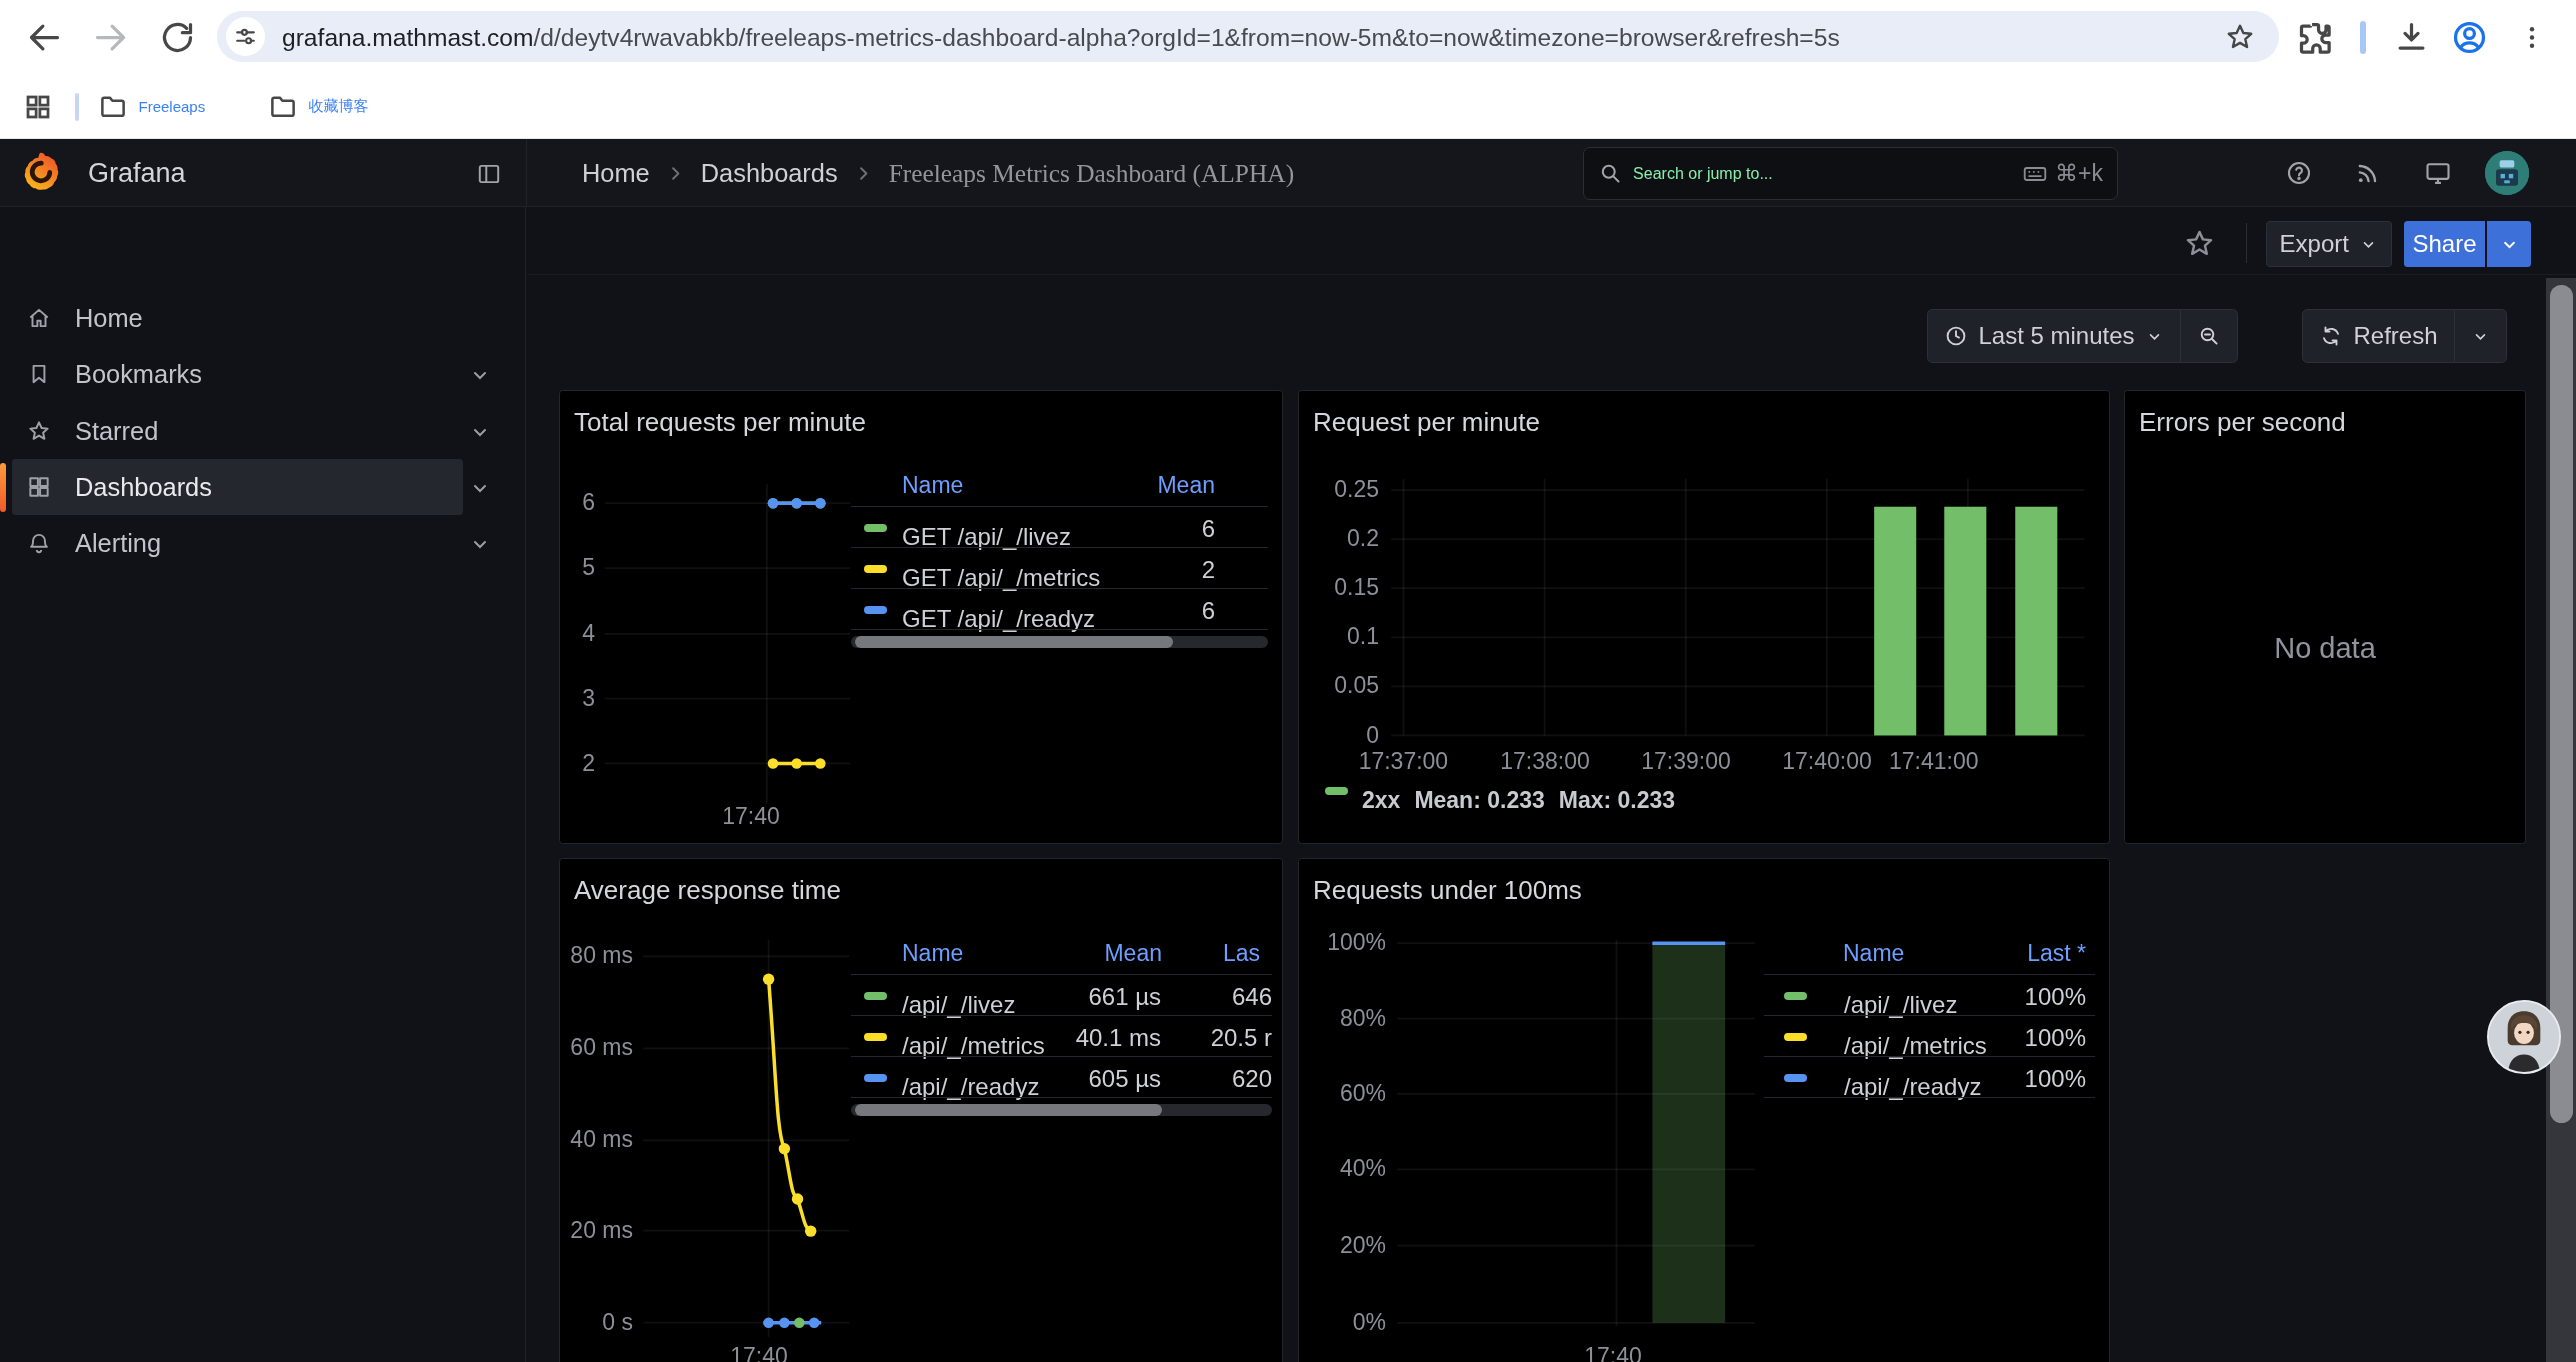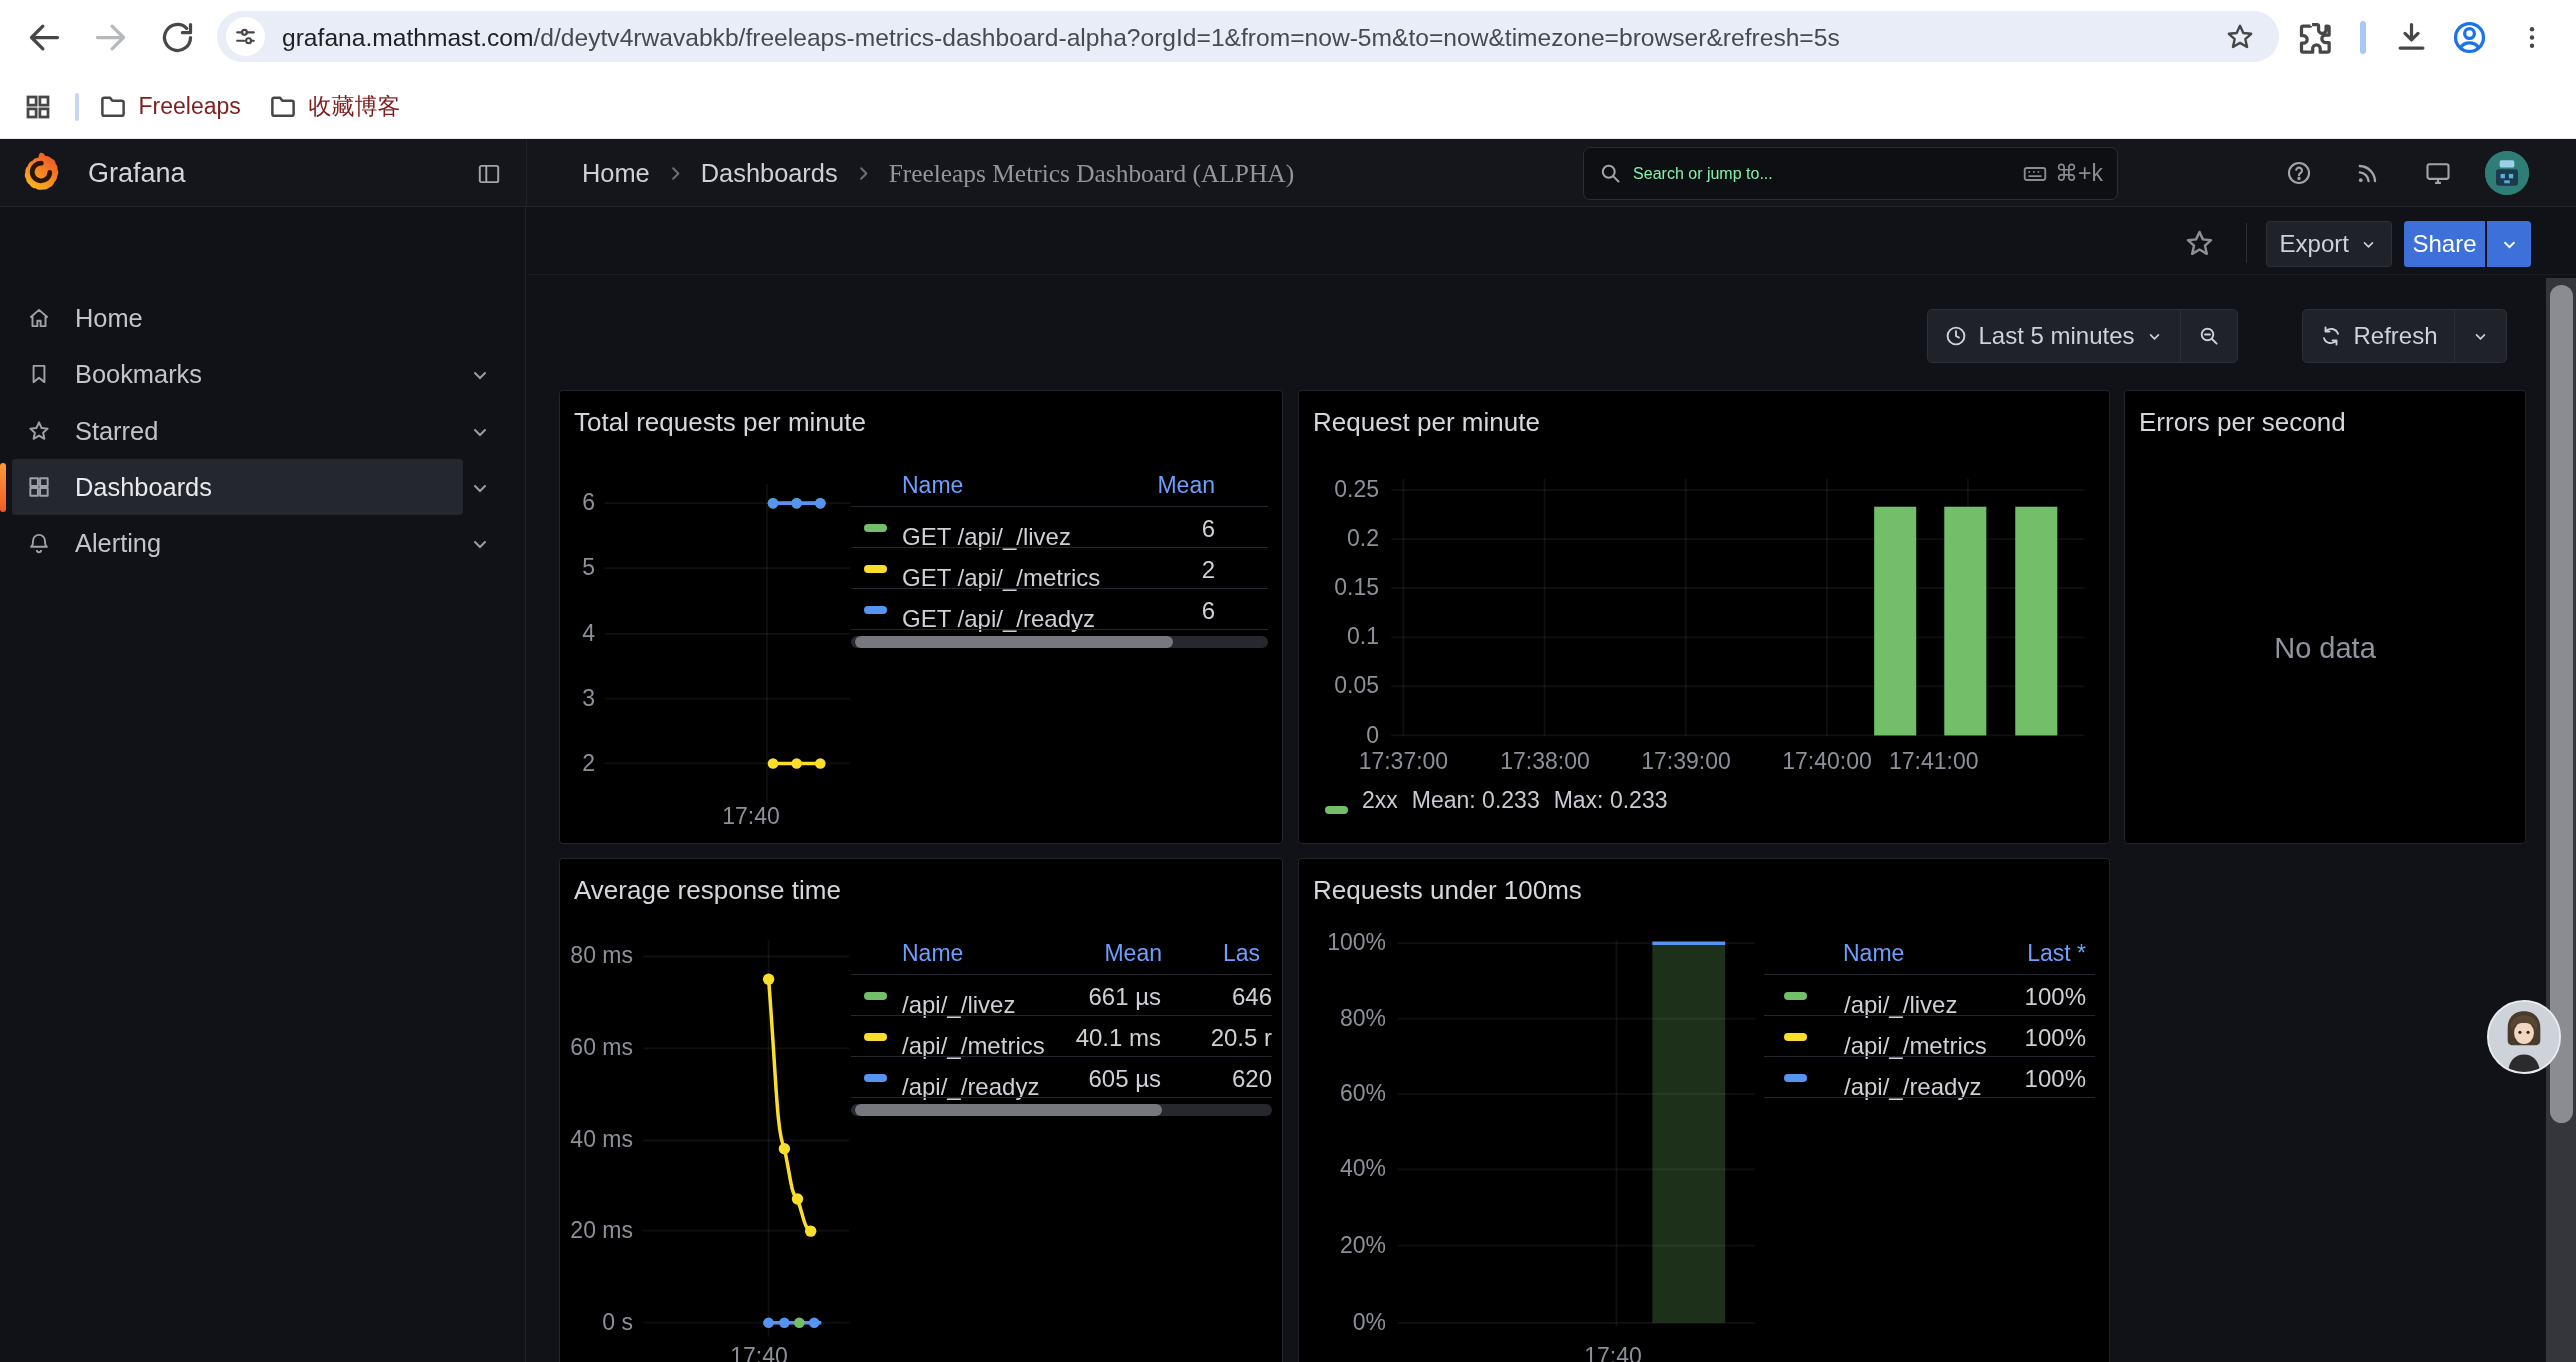--- a/index.html
+++ b/index.html
@@ -10,21 +10,21 @@
   #toolbar { position:absolute; left:0; top:0; width:2576px; height:74px; background:#ffffff; }
   .tb-icon { position:absolute; top:17.5px; width:39px; height:39px; color:#474747; }
   .tb-icon svg { width:100%; height:100%; }
   #urlpill { position:absolute; left:217px; top:11.4px; width:2062px; height:51px; border-radius:25.4px; background:#e9edf7; }
   #tune-circle { position:absolute; left:8.8px; top:6.1px; width:39px; height:39px; border-radius:50%; background:#ffffff; color:#474747; padding:7px; }
   #url-text { position:absolute; left:65px; top:12.3px; font-size:24.6px; color:#202124; white-space:nowrap; }
   #url-text .path { color:#474b4f; }
   #pill-star { position:absolute; right:23px; top:9.6px; width:32px; height:32px; color:#454746; }
   #bookmarksbar { position:absolute; left:0; top:74px; width:2576px; height:65px; background:#ffffff; border-bottom:0.9px solid #e8e8e8; }
   .bm-item { position:absolute; top:16px; height:33px; display:flex; align-items:center; gap:10.5px; color:#474747; }
-  .bm-item .lbl { font-size:23px; color:#7f1d1d;text-align:center; }
+  .bm-item .lbl { font-size:15px; color:#3b82f6;text-align:center; }
   .bm-item svg { width:30px; height:30px; }
   .bm-sep { position:absolute; left:75px; top:19px; width:4.4px; height:28px; border-radius:2.6px; background:#c6d6f3; }
   #ext-sep { position:absolute; left:2360px; top:21px; width:6.1px; height:33px; border-radius:3.5px; background:#a9c7f8; }
   
   #gf { position:absolute; left:0; top:139px; width:2576px; height:1224px; background:#111217; color:#ccccdc; }
   #gf-header { position:absolute; left:0; top:0; width:2576px; height:68px; background:#15161b; border-bottom:0.9px solid #222329; }
   #gf-header .vdiv { position:absolute; left:526px; top:0; width:0.9px; height:68px; background:#222329; }
   .gficon { color:#a2a4ab; }
   .gficon svg { width:100%; height:100%; }
   #brand { position:absolute; left:88px; top:19px; font-size:27px; font-weight:500; color:#d4d5db; }
@@ -63,21 +63,21 @@
   .tick { position:absolute; font-size:23px; color:#8e9099; white-space:nowrap; }
   .tick.y { text-align:right; }
   .nodata { position:absolute; width:100%; text-align:center; font-size:29px; color:#9193a0; }
   .lg-head { position:absolute; font-size:23px; font-weight:500; color:#6e9fff; }
   .lg-row { position:absolute; border-top:0.9px solid #26272e; }
   .lg-dash { position:absolute; top:16.7px; width:23px; height:8px; border-radius:4.4px; }
   .lg-name { position:absolute; top:16px; font-size:24px; color:#cfd0d6; white-space:nowrap; }
   .lg-val { position:absolute; top:8px; font-size:24px; color:#cfd0d6; white-space:nowrap; }
   .lg-sb-track { position:absolute; height:12.3px; border-radius:6.1px; background:#26282e; }
   .lg-sb-thumb { position:absolute; height:12.3px; border-radius:6.1px; background:#76787e; }
-  .lg-line2 { position:absolute; display:flex; align-items:flex-end; gap:14px; font-size:23px; color:#c9cad1; }
+  .lg-line2 { position:absolute; display:flex; align-items:flex-start; gap:14px; font-size:23px; color:#c9cad1;font-weight:bold; }
   .lg-line2 .dash { width:23px; height:8px; border-radius:4.4px; }
   
   #gf-scrollbar { position:absolute; left:2546px; top:139px; width:30px; height:1224px; background:#35363b; }
   #gf-scroll-thumb { position:absolute; left:3.5px; top:7px; width:23px; height:838px; border-radius:11.4px; background:#8a8c91; }
   #float-avatar { position:absolute; left:2487px; top:1000px; width:74px; height:74px; border-radius:50%; background:#ced2d9; border:2.6px solid #e9ebef; overflow:hidden; }
   #hdr-avatar { position:absolute; left:2485px; top:12.3px; width:44px; height:44px; border-radius:50%; background:#2f7d77; overflow:hidden; }
 </style>
 </head>
 <body>
 

